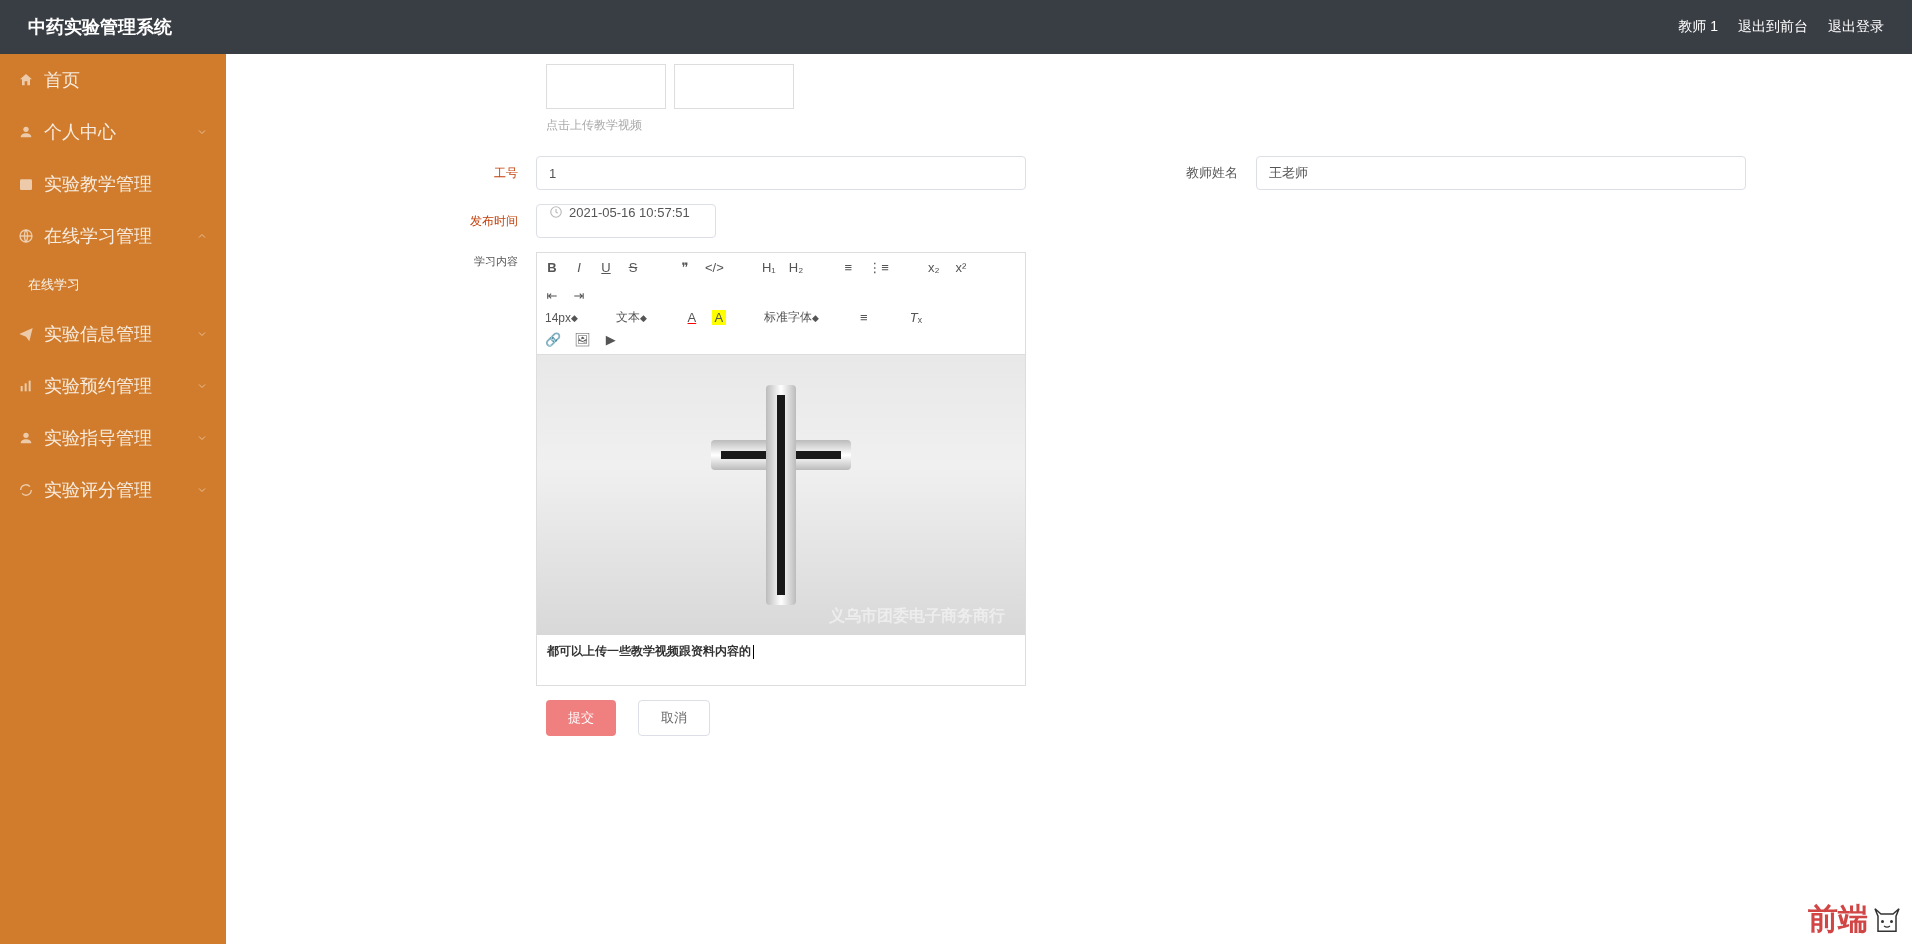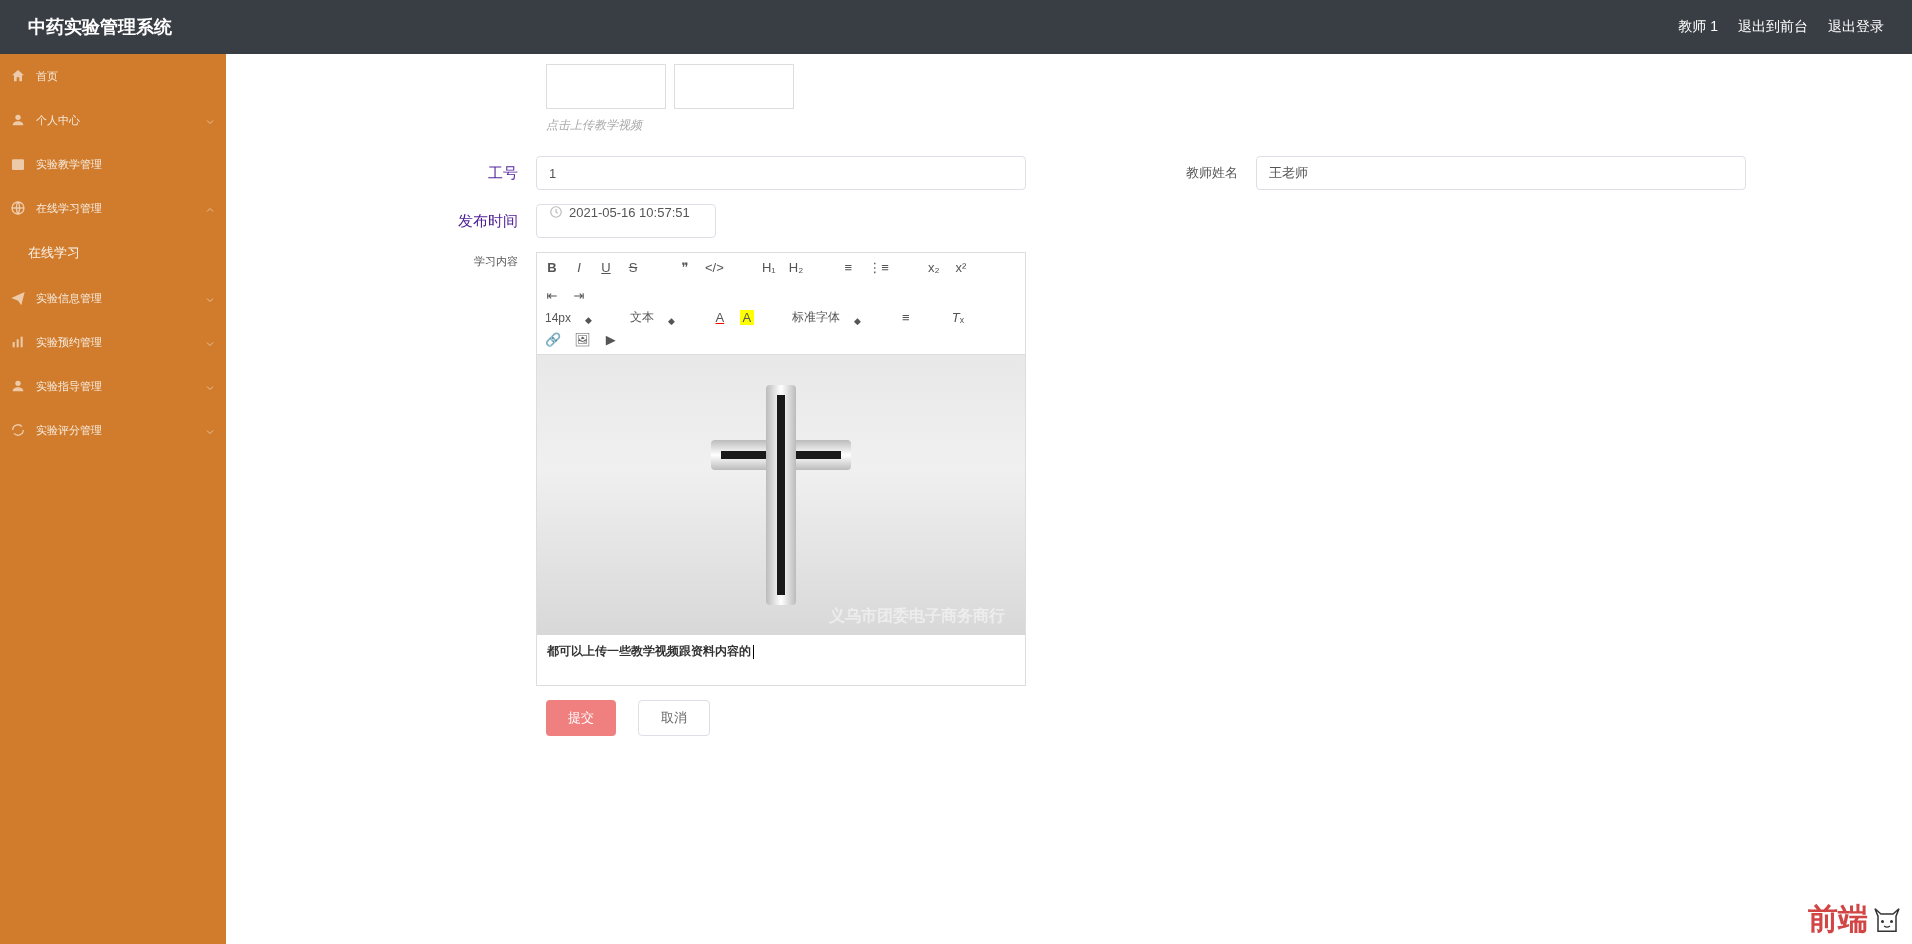--- a/index.html
+++ b/index.html
@@ -6,49 +6,49 @@
     body { font-family: "Microsoft YaHei", Arial, sans-serif; font-size: 13px; color: #333; background: #fff; overflow: hidden; }
     
     .topbar { height: 54px; background: #393d44; color: #fff; display: flex; align-items: center; justify-content: space-between; padding: 0 28px; }
     .topbar-title { font-size: 18px; font-weight: bold; }
     .topbar-right { display: flex; gap: 20px; align-items: center; font-size: 14px; }
     .topbar-right span { cursor: pointer; }
     
     .layout { display: flex; height: calc(100vh - 54px); }
     
     .sidebar { width: 226px; background: #d07c2c; color: #fff; overflow-y: auto; flex-shrink: 0; }
-    .sidebar-item { display: flex; align-items: flex-end; padding: 14px 10px; cursor: pointer; font-size: 11px; color: rgba(255,255,255,0.85); }
+    .sidebar-item { display: flex; align-items: center; padding: 14px 18px; cursor: pointer; font-size: 18px; color: rgba(255,255,255,0.85); }
     .sidebar-item .icon { width: 16px; height: 16px; margin-right: 10px; opacity: 0.7; }
     .sidebar-item .chev { margin-left: auto; opacity: 0.6; }
     .sidebar-sub { padding: 14px 18px 14px 28px; font-size: 13px; cursor: pointer; color: rgba(255,255,255,0.9); }
     
     .main { flex: 1; background: #f5f5f5; padding: 0; overflow: auto; position: relative; }
     .content-card { background: #fff; margin: 0; padding: 10px 0 20px 0; min-height: 100%; }
     
     .upload-thumbs { display: flex; gap: 8px; margin-left: 320px; margin-bottom: 8px; }
     .thumb { width: 120px; height: 45px; border: 1px solid #ddd; background: #fff; }
     
-    .upload-hint { margin-left: 320px; color: #aaa; font-size: 12px; margin-bottom: 22px; cursor: pointer; font-style: italic; }
+    .upload-hint { margin-left: 320px; color: #aaa; font-size: 12px; margin-bottom: 22px; cursor: pointer; }
     
     .form-row { display: flex; align-items: center; margin-bottom: 14px; }
     .form-row.double { gap: 130px; }
-    .form-label { width: 310px; text-align: right; padding-right: 18px; color: #4c1d95; font-size: 15px; }
+    .form-label { width: 310px; text-align: right; padding-right: 18px; color: #c2410c; font-size: 12px; }
     .form-label2 { width: 100px; text-align: right; padding-right: 18px; color: #555; font-size: 13px; }
     .form-input { height: 34px; border: 1px solid #dcdfe6; border-radius: 4px; padding: 0 12px; font-size: 13px; color: #555; outline: none; }
     .form-input.w490 { width: 490px; }
     .date-input { height: 34px; border: 1px solid #dcdfe6; border-radius: 4px; padding: 0 12px; font-size: 13px; color: #555; width: 180px; display: flex; align-items: flex-start; gap: 6px; }
     .clock-icon { color: #bbb; }
     
     .editor-container { display: flex; margin-top: 6px; }
     .editor-label { width: 310px; text-align: right; padding-right: 18px; color: #555; font-size: 11px; padding-top: 2px; }
     .editor-box { width: 490px; border: 1px solid #ddd; }
     .editor-toolbar { border-bottom: 1px solid #ddd; padding: 4px 8px; background: #fff; }
     .tb-row { display: flex; align-items: center; gap: 13px; padding: 3px 0; font-size: 13px; color: #555; flex-wrap: wrap; }
     .tb-btn { cursor: pointer; min-width: 14px; text-align: center; }
-    .tb-sel { cursor: pointer; display: flex; align-items: flex-end; gap: 14px; font-size: 12px; }
+    .tb-sel { cursor: pointer; display: flex; align-items: center; gap: 0; font-size: 12px; }
     .tb-sep { width: 12px; }
     .editor-content { position: relative; height: 330px; overflow-y: scroll; background: #fff; font-weight: bold; }
     .editor-image-area { height: 280px; background: linear-gradient(to bottom, #e8e8e8 0%, #f0f0f0 40%, #d8d8d8 100%); position: relative; display: flex; align-items: center; justify-content: center; }
     .cross-shape { position: relative; width: 140px; height: 220px; }
     .cross-v { position: absolute; left: 55px; top: 0; width: 30px; height: 220px; background: linear-gradient(90deg, #bbb, #fff, #bbb); border-radius: 4px; }
     .cross-v::after { content: ''; position: absolute; left: 11px; top: 10px; width: 8px; height: 200px; background: #1a1a1a; }
     .cross-h { position: absolute; left: 0; top: 55px; width: 140px; height: 30px; background: linear-gradient(180deg, #bbb, #fff, #bbb); border-radius: 4px; }
     .cross-h::after { content: ''; position: absolute; left: 10px; top: 11px; width: 120px; height: 8px; background: #1a1a1a; }
     .watermark { position: absolute; bottom: 8px; right: 20px; color: rgba(255,255,255,0.5); font-size: 16px; }
     .editor-text { padding: 8px 10px; font-size: 12px; color: #333; }

